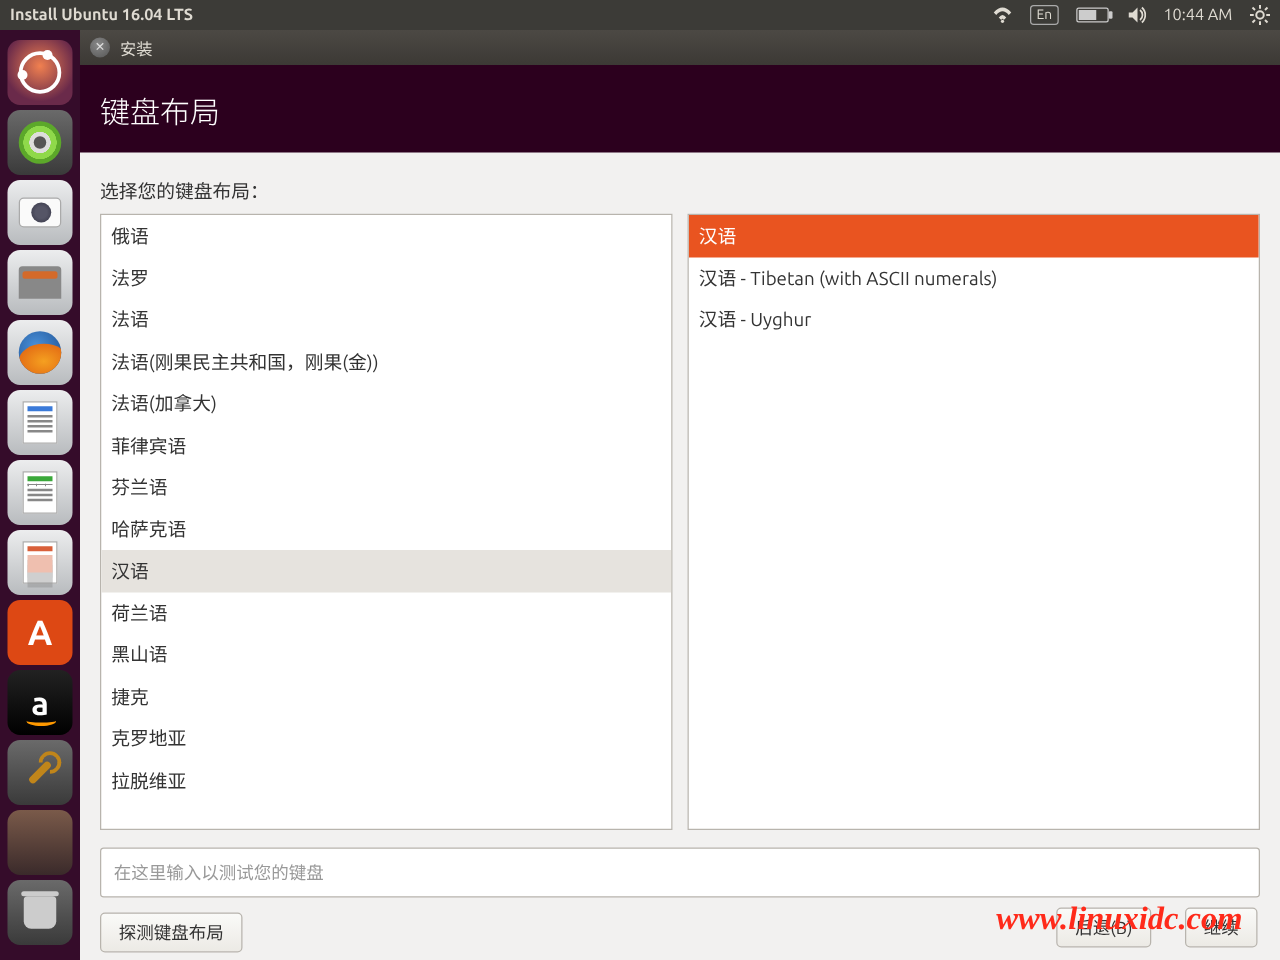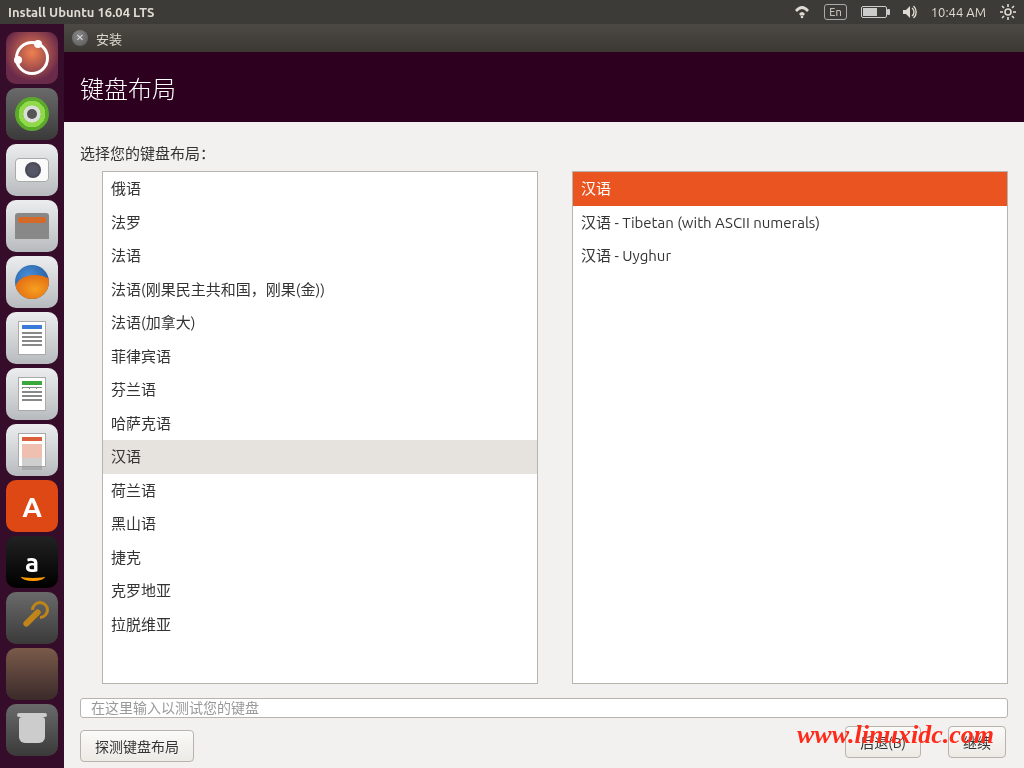--- a/index.html
+++ b/index.html
@@ -91,29 +91,29 @@
 
 .body-area {
   flex:1; padding:20px 16px 6px 16px; display:flex; flex-direction:column; overflow:hidden;
 }
 .prompt { color:#333; font-size:15px; margin-bottom:8px; }
 
 .lists { flex:1; display:flex; gap:12px; min-height:0;}
 .listbox {
   flex:1; border:1px solid #b8b4ad; background:#fff; overflow-y:auto;
   font-size:15px; color:#333;
-  scrollbar-color:#e95420 #eee; scrollbar-width:thin;margin-left:22px;
+  scrollbar-color:#e95420 #eee; scrollbar-width:thin;
 }
 .listbox .row { padding:4px 8px; line-height:1.7; cursor:pointer; }
 .listbox .row.selected-left { background:#e6e3de; position:relative;}
 .listbox .row.selected-right { background:#e95420; color:#fff; }
 
 .test-row { margin-top:14px; }
 .test-input {
-  width:100%; height:20px; border:1px solid #b8b4ad; border-radius:3px;
+  width:100%; height:40px; border:1px solid #b8b4ad; border-radius:3px;
   padding:0 10px; font-size:14px; color:#4c1d95; background:#fff;
 }
 .test-input::placeholder{color:#999;}
 
 .detect-row { margin-top:12px; }
 .btn {
   display:inline-block; padding:5px 14px; font-size:14px; color:#333;
   background:linear-gradient(#fafaf8,#eceae5);
   border:1px solid #b8b4ad; border-radius:4px; cursor:pointer;
 }

